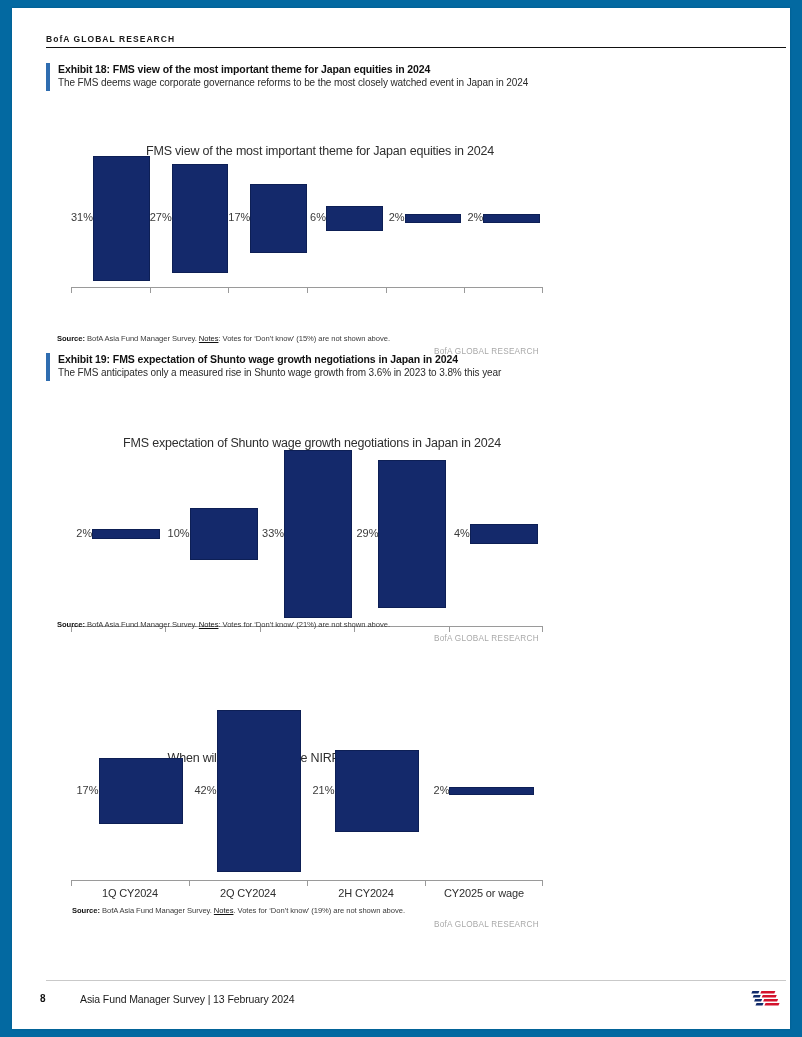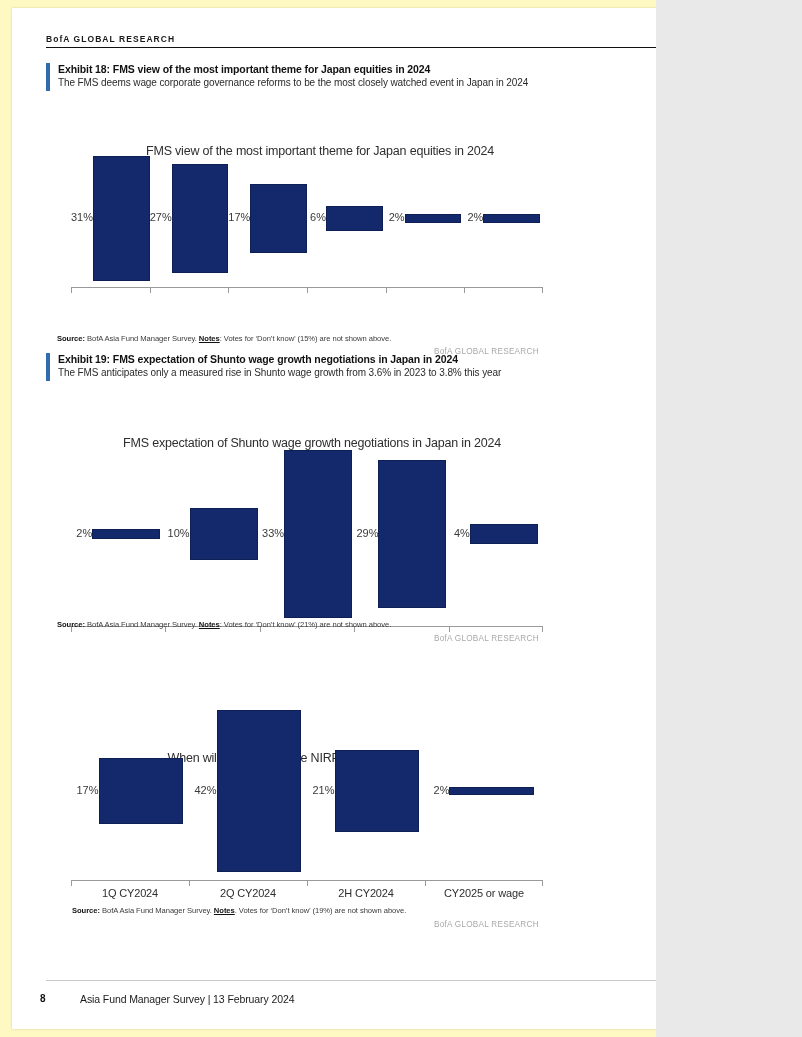--- a/index.html
+++ b/index.html
@@ -4,23 +4,23 @@
 <style>
   * { box-sizing: border-box; }
   html, body {
     margin: 0;
     padding: 0;
     background: #e9e9e9;
     font-family: "Liberation Sans", sans-serif;
   }
   #page {
     position: relative;
-    width: 656px;
+    width: 802px;
     height: 1037px;
-    background: #fef9c3;
+    background: #0369a1;
     overflow: hidden;
   }
   .sheet {
     position: absolute;
     left: 12px;
     top: 8px;
     width: 778px;
     height: 1021px;
     background: #ffffff;
     box-shadow: 0 0 2px rgba(0,0,0,0.18);
@@ -150,21 +150,21 @@
 
   
   .source {
     position: absolute;
     font-size: 7.6px;
     color: #3a3a3a;
     line-height: 10px;
     letter-spacing: -0.05px;
   }
   .source b { color: #111; }
-  .source u { text-decoration: underline; font-weight: bold; color:#111;margin-top:45px; }
+  .source u { text-decoration: underline; font-weight: normal; color:#111;margin-top:45px; }
   .attrib {
     position: absolute;
     font-size: 8.2px;
     color: #a9a9a9;
     letter-spacing: 0.25px;
   }
 
   
   .footer-rule {
     position: absolute;

